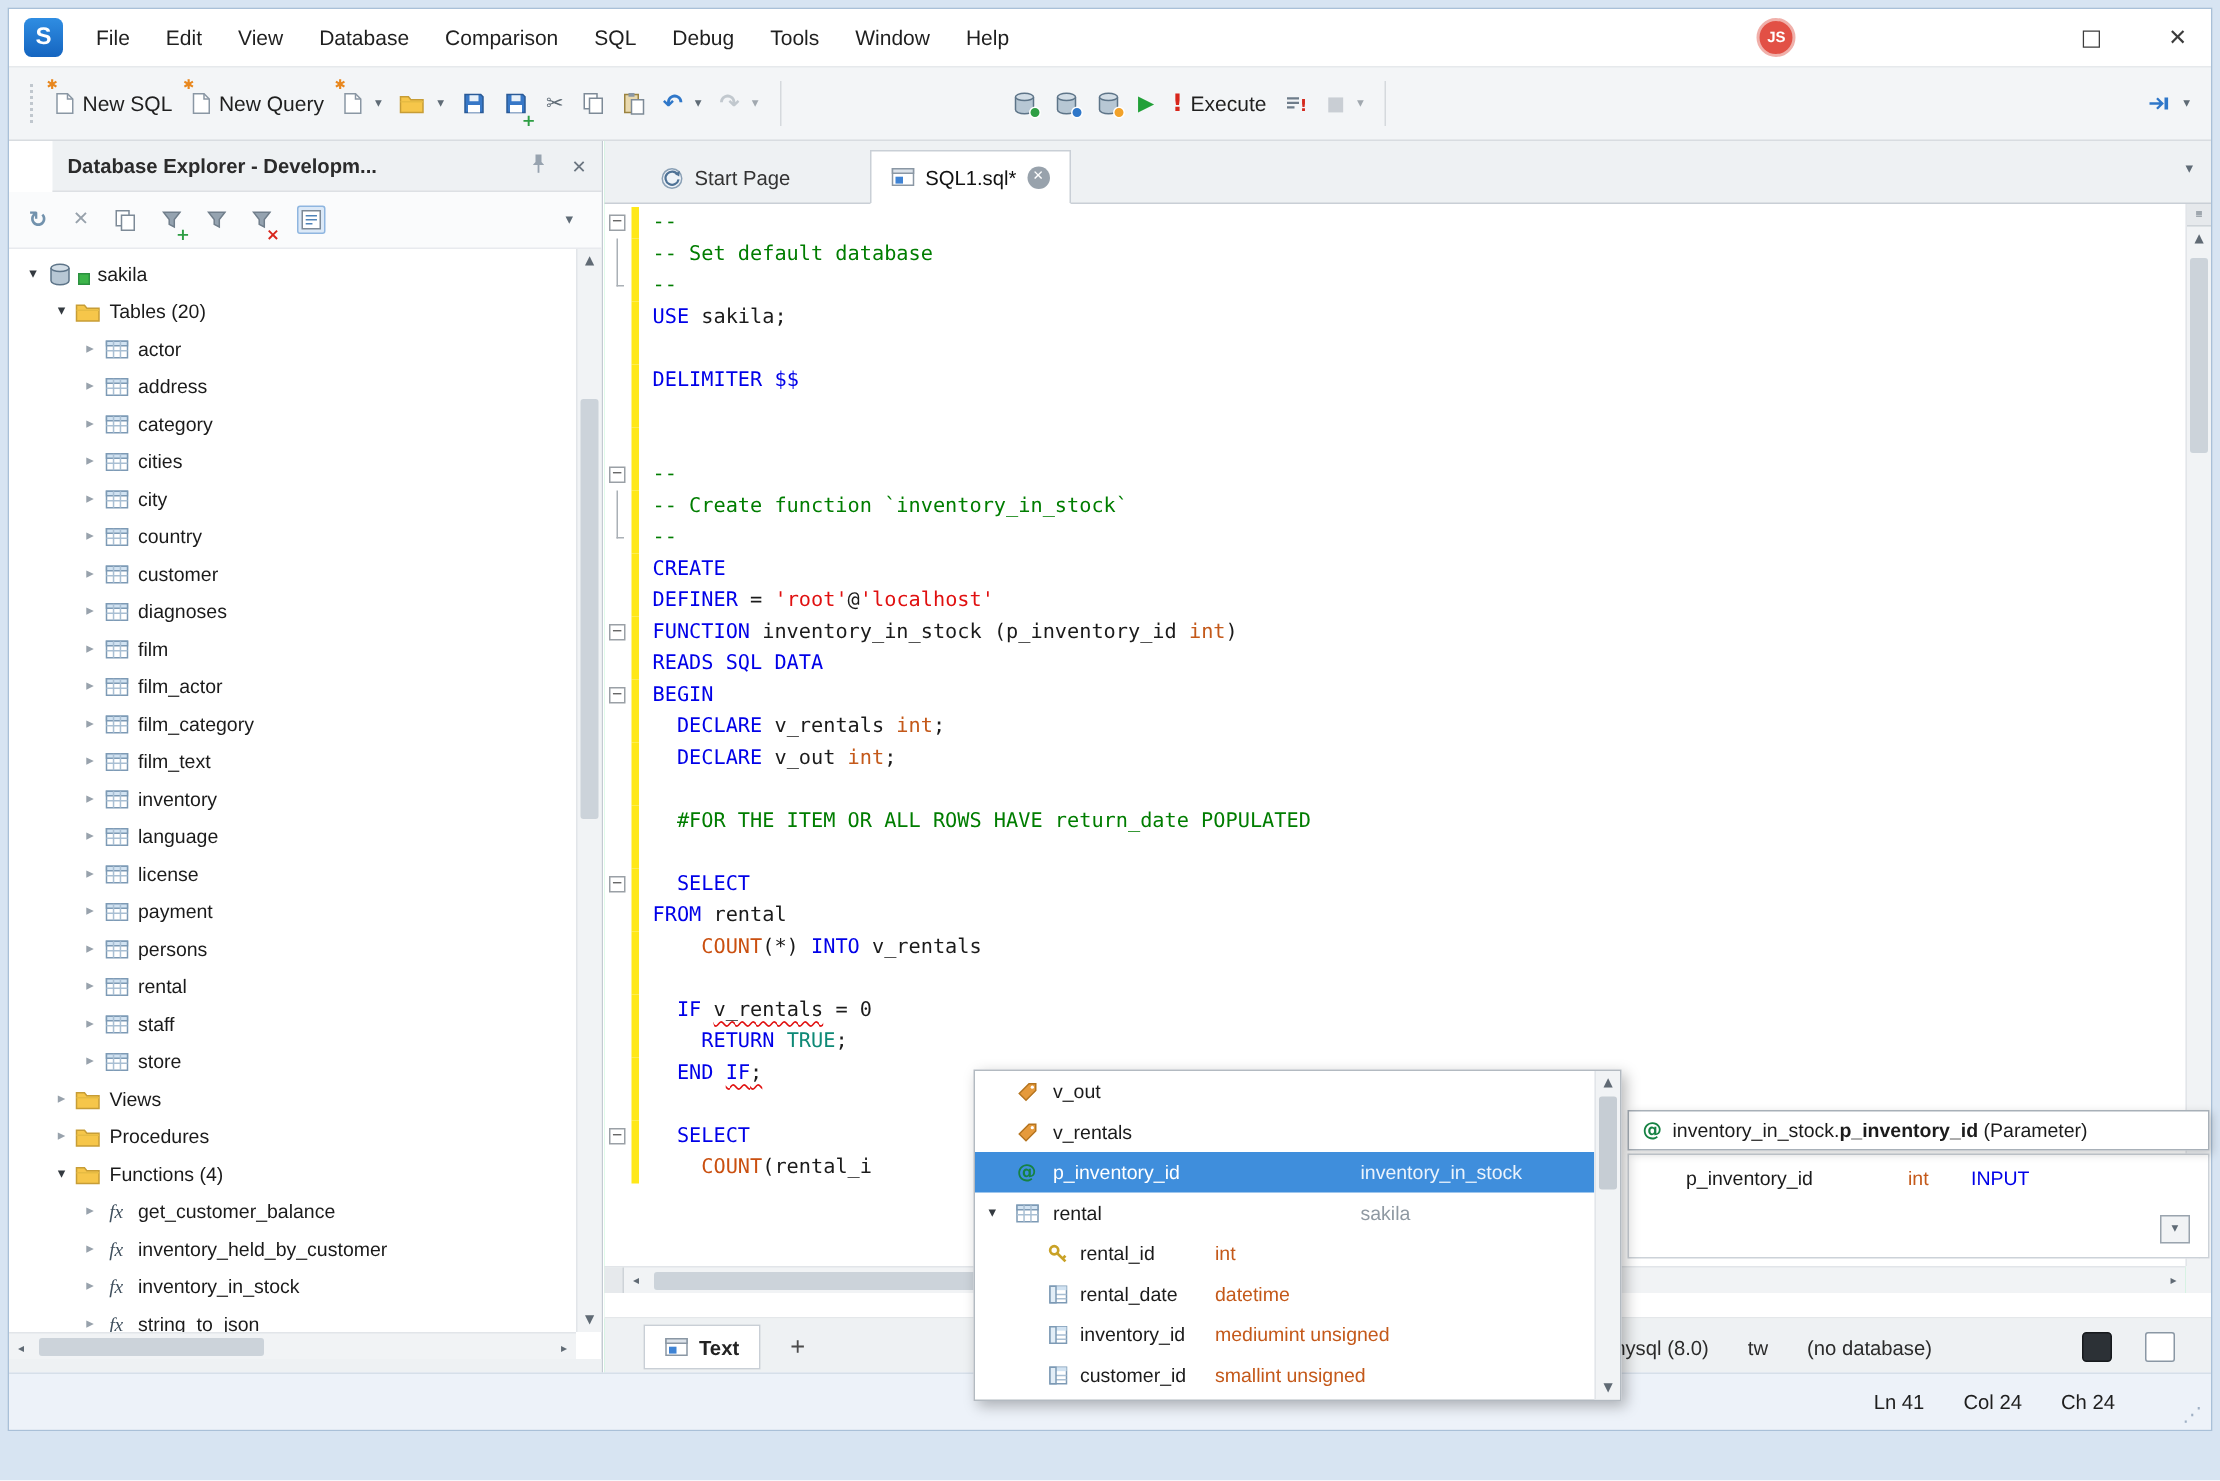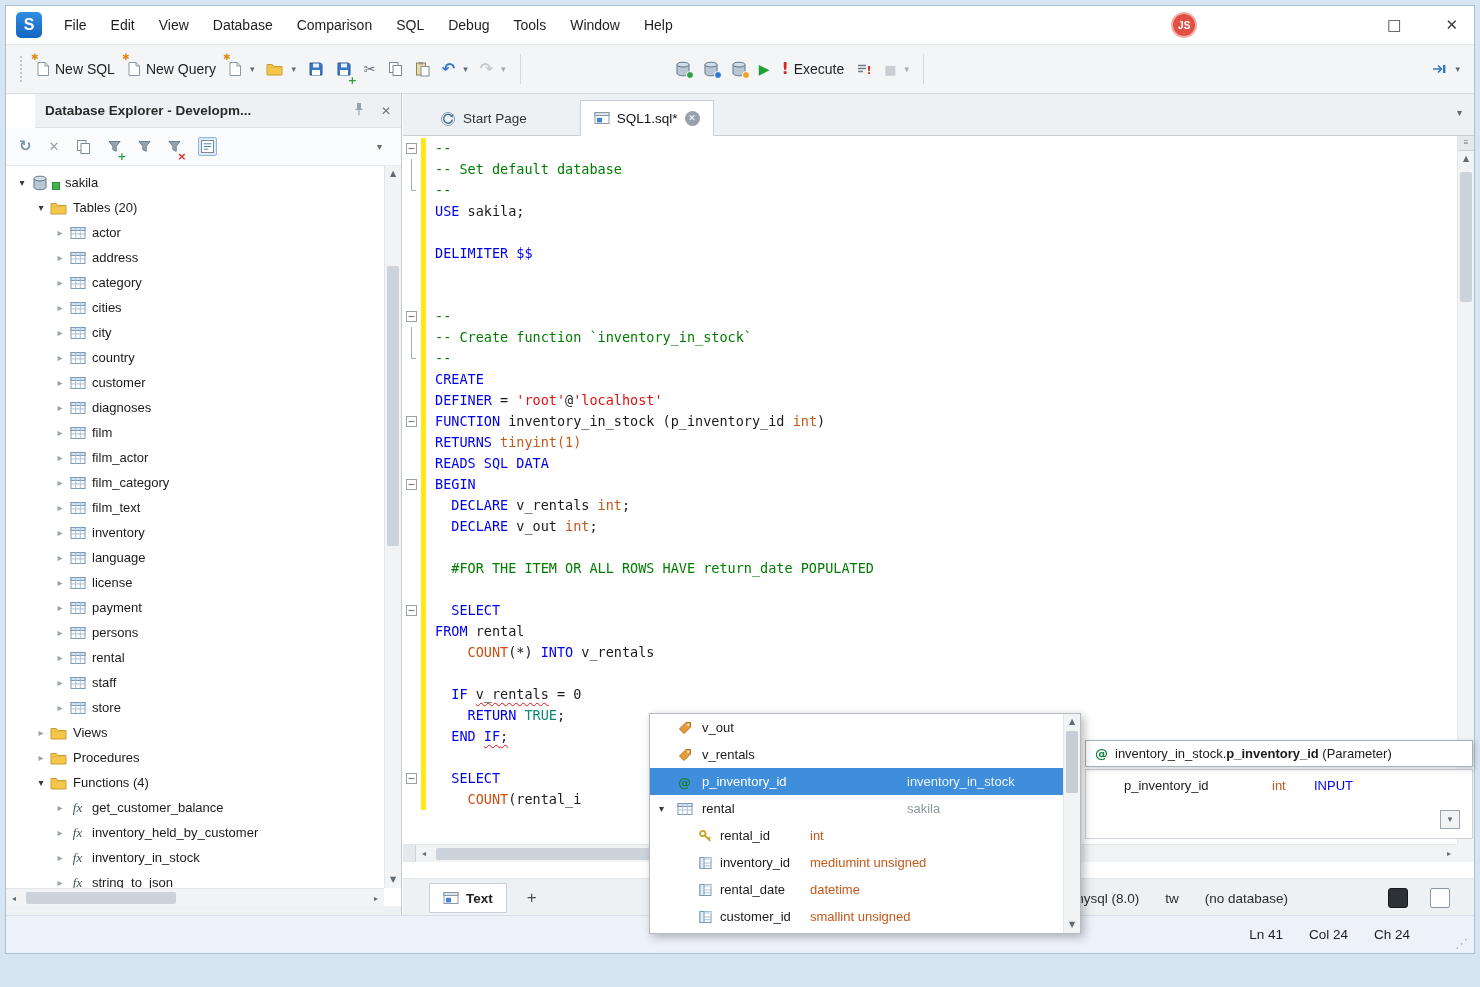--- a/index.html
+++ b/index.html
@@ -734,21 +734,20 @@
             <div class="line"><span class="fold"></span><span class="chg"></span><span class="txt"></span></div>
             <div class="line"><span class="fold"></span><span class="chg"></span><span class="txt"><span class="tok kw">DELIMITER</span><span class="tok pl"> </span><span class="tok kw">$$</span></span></div>
             <div class="line"><span class="fold"></span><span class="chg"></span><span class="txt"></span></div>
             <div class="line"><span class="fold"></span><span class="chg"></span><span class="txt"></span></div>
             <div class="line"><span class="fold"><span class="foldbox">−</span></span><span class="chg"></span><span class="txt"><span class="tok cm">--</span></span></div>
             <div class="line"><span class="fold"><span class="foldline"></span></span><span class="chg"></span><span class="txt"><span class="tok cm">-- Create function `inventory_in_stock`</span></span></div>
             <div class="line"><span class="fold"><span class="foldend"></span></span><span class="chg"></span><span class="txt"><span class="tok cm">--</span></span></div>
             <div class="line"><span class="fold"></span><span class="chg"></span><span class="txt"><span class="tok kw">CREATE</span></span></div>
             <div class="line"><span class="fold"></span><span class="chg"></span><span class="txt"><span class="tok kw">DEFINER</span><span class="tok pl"> = </span><span class="tok str">'root'</span><span class="tok pl">@</span><span class="tok str">'localhost'</span></span></div>
             <div class="line"><span class="fold"><span class="foldbox">−</span></span><span class="chg"></span><span class="txt"><span class="tok kw">FUNCTION</span><span class="tok pl"> inventory_in_stock (p_inventory_id </span><span class="tok ty">int</span><span class="tok pl">)</span></span></div>
-            <div class="line"><span class="fold"></span><span class="chg"></span><span class="txt"><span class="tok kw">RETURNS</span><span class="tok pl"> </span><span class="tok ty">tinyint(1)</span></span></div>
             <div class="line"><span class="fold"></span><span class="chg"></span><span class="txt"><span class="tok kw">READS SQL DATA</span></span></div>
             <div class="line"><span class="fold"><span class="foldbox">−</span></span><span class="chg"></span><span class="txt"><span class="tok kw">BEGIN</span></span></div>
             <div class="line"><span class="fold"></span><span class="chg"></span><span class="txt"><span class="tok pl">  </span><span class="tok kw">DECLARE</span><span class="tok pl"> v_rentals </span><span class="tok ty">int</span><span class="tok pl">;</span></span></div>
             <div class="line"><span class="fold"></span><span class="chg"></span><span class="txt"><span class="tok pl">  </span><span class="tok kw">DECLARE</span><span class="tok pl"> v_out </span><span class="tok ty">int</span><span class="tok pl">;</span></span></div>
             <div class="line"><span class="fold"></span><span class="chg"></span><span class="txt"></span></div>
             <div class="line"><span class="fold"></span><span class="chg"></span><span class="txt"><span class="tok cm">  #FOR THE ITEM OR ALL ROWS HAVE return_date POPULATED</span></span></div>
             <div class="line"><span class="fold"></span><span class="chg"></span><span class="txt"></span></div>
             <div class="line"><span class="fold"><span class="foldbox">−</span></span><span class="chg"></span><span class="txt"><span class="tok pl">  </span><span class="tok kw">SELECT</span></span></div>
             <div class="line"><span class="fold"></span><span class="chg"></span><span class="txt"><span class="tok kw">FROM</span><span class="tok pl"> rental</span></span></div>
             <div class="line"><span class="fold"></span><span class="chg"></span><span class="txt"><span class="tok pl">    </span><span class="tok fn">COUNT</span><span class="tok pl">(*) </span><span class="tok kw">INTO</span><span class="tok pl"> v_rentals</span></span></div>
@@ -855,34 +854,34 @@
           </div>
           <div class="prow child">
             <span class="icon p-icon">
               <svg width="15" height="14" viewBox="0 0 15 14">
                 <rect x="2" y="1.5" width="11" height="11" fill="#fff" stroke="#7d9ab5"></rect>
                 <rect x="2" y="1.5" width="11" height="2.6" fill="#d2e3f2"></rect>
                 <path d="M2 7h11M2 9.8h11" stroke="#a9bfd3" fill="none"></path>
                 <rect x="2" y="1.5" width="4" height="11" fill="#e3eef7" stroke="#7d9ab5"></rect>
               </svg>
             </span>
-            <span class="p-label">inventory_id</span>
-            <span class="p-type">mediumint unsigned</span>
+            <span class="p-label">rental_date</span>
+            <span class="p-type">datetime</span>
           </div>
           <div class="prow child">
             <span class="icon p-icon">
               <svg width="15" height="14" viewBox="0 0 15 14">
                 <rect x="2" y="1.5" width="11" height="11" fill="#fff" stroke="#7d9ab5"></rect>
                 <rect x="2" y="1.5" width="11" height="2.6" fill="#d2e3f2"></rect>
                 <path d="M2 7h11M2 9.8h11" stroke="#a9bfd3" fill="none"></path>
                 <rect x="2" y="1.5" width="4" height="11" fill="#e3eef7" stroke="#7d9ab5"></rect>
               </svg>
             </span>
-            <span class="p-label">rental_date</span>
-            <span class="p-type">datetime</span>
+            <span class="p-label">inventory_id</span>
+            <span class="p-type">mediumint unsigned</span>
           </div>
           <div class="prow child">
             <span class="icon p-icon">
               <svg width="15" height="14" viewBox="0 0 15 14">
                 <rect x="2" y="1.5" width="11" height="11" fill="#fff" stroke="#7d9ab5"></rect>
                 <rect x="2" y="1.5" width="11" height="2.6" fill="#d2e3f2"></rect>
                 <path d="M2 7h11M2 9.8h11" stroke="#a9bfd3" fill="none"></path>
                 <rect x="2" y="1.5" width="4" height="11" fill="#e3eef7" stroke="#7d9ab5"></rect>
               </svg>
             </span>

